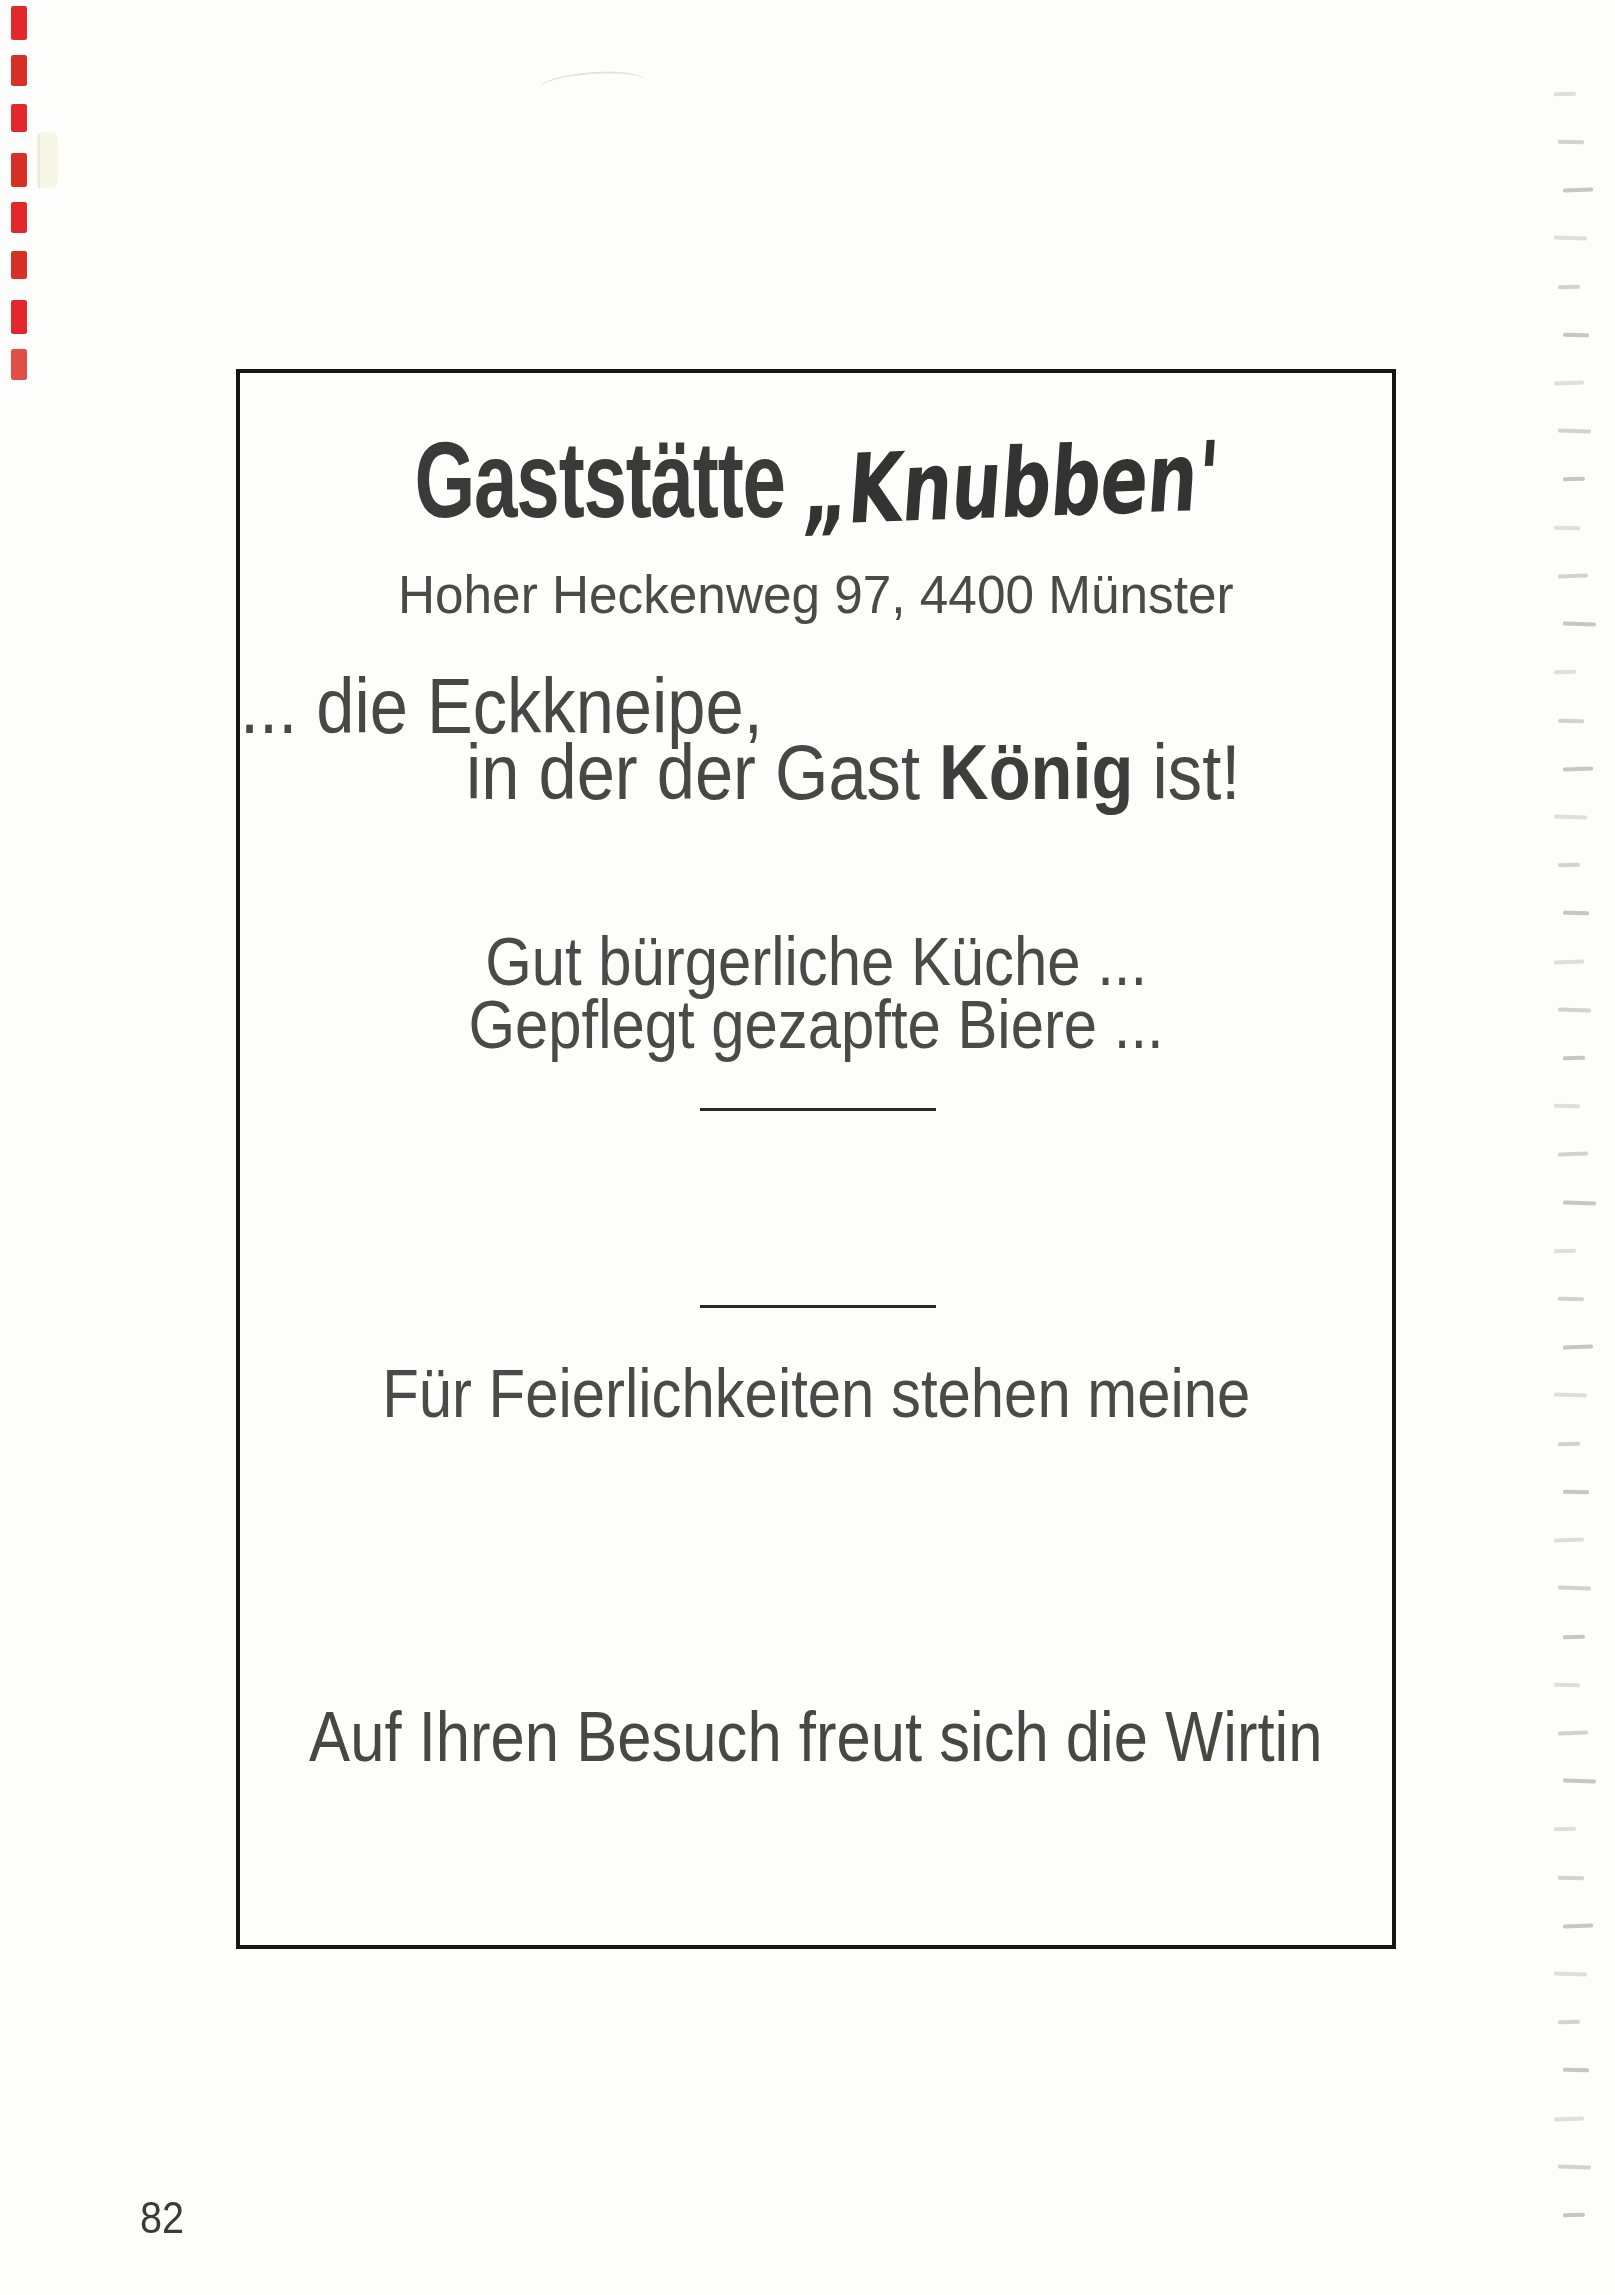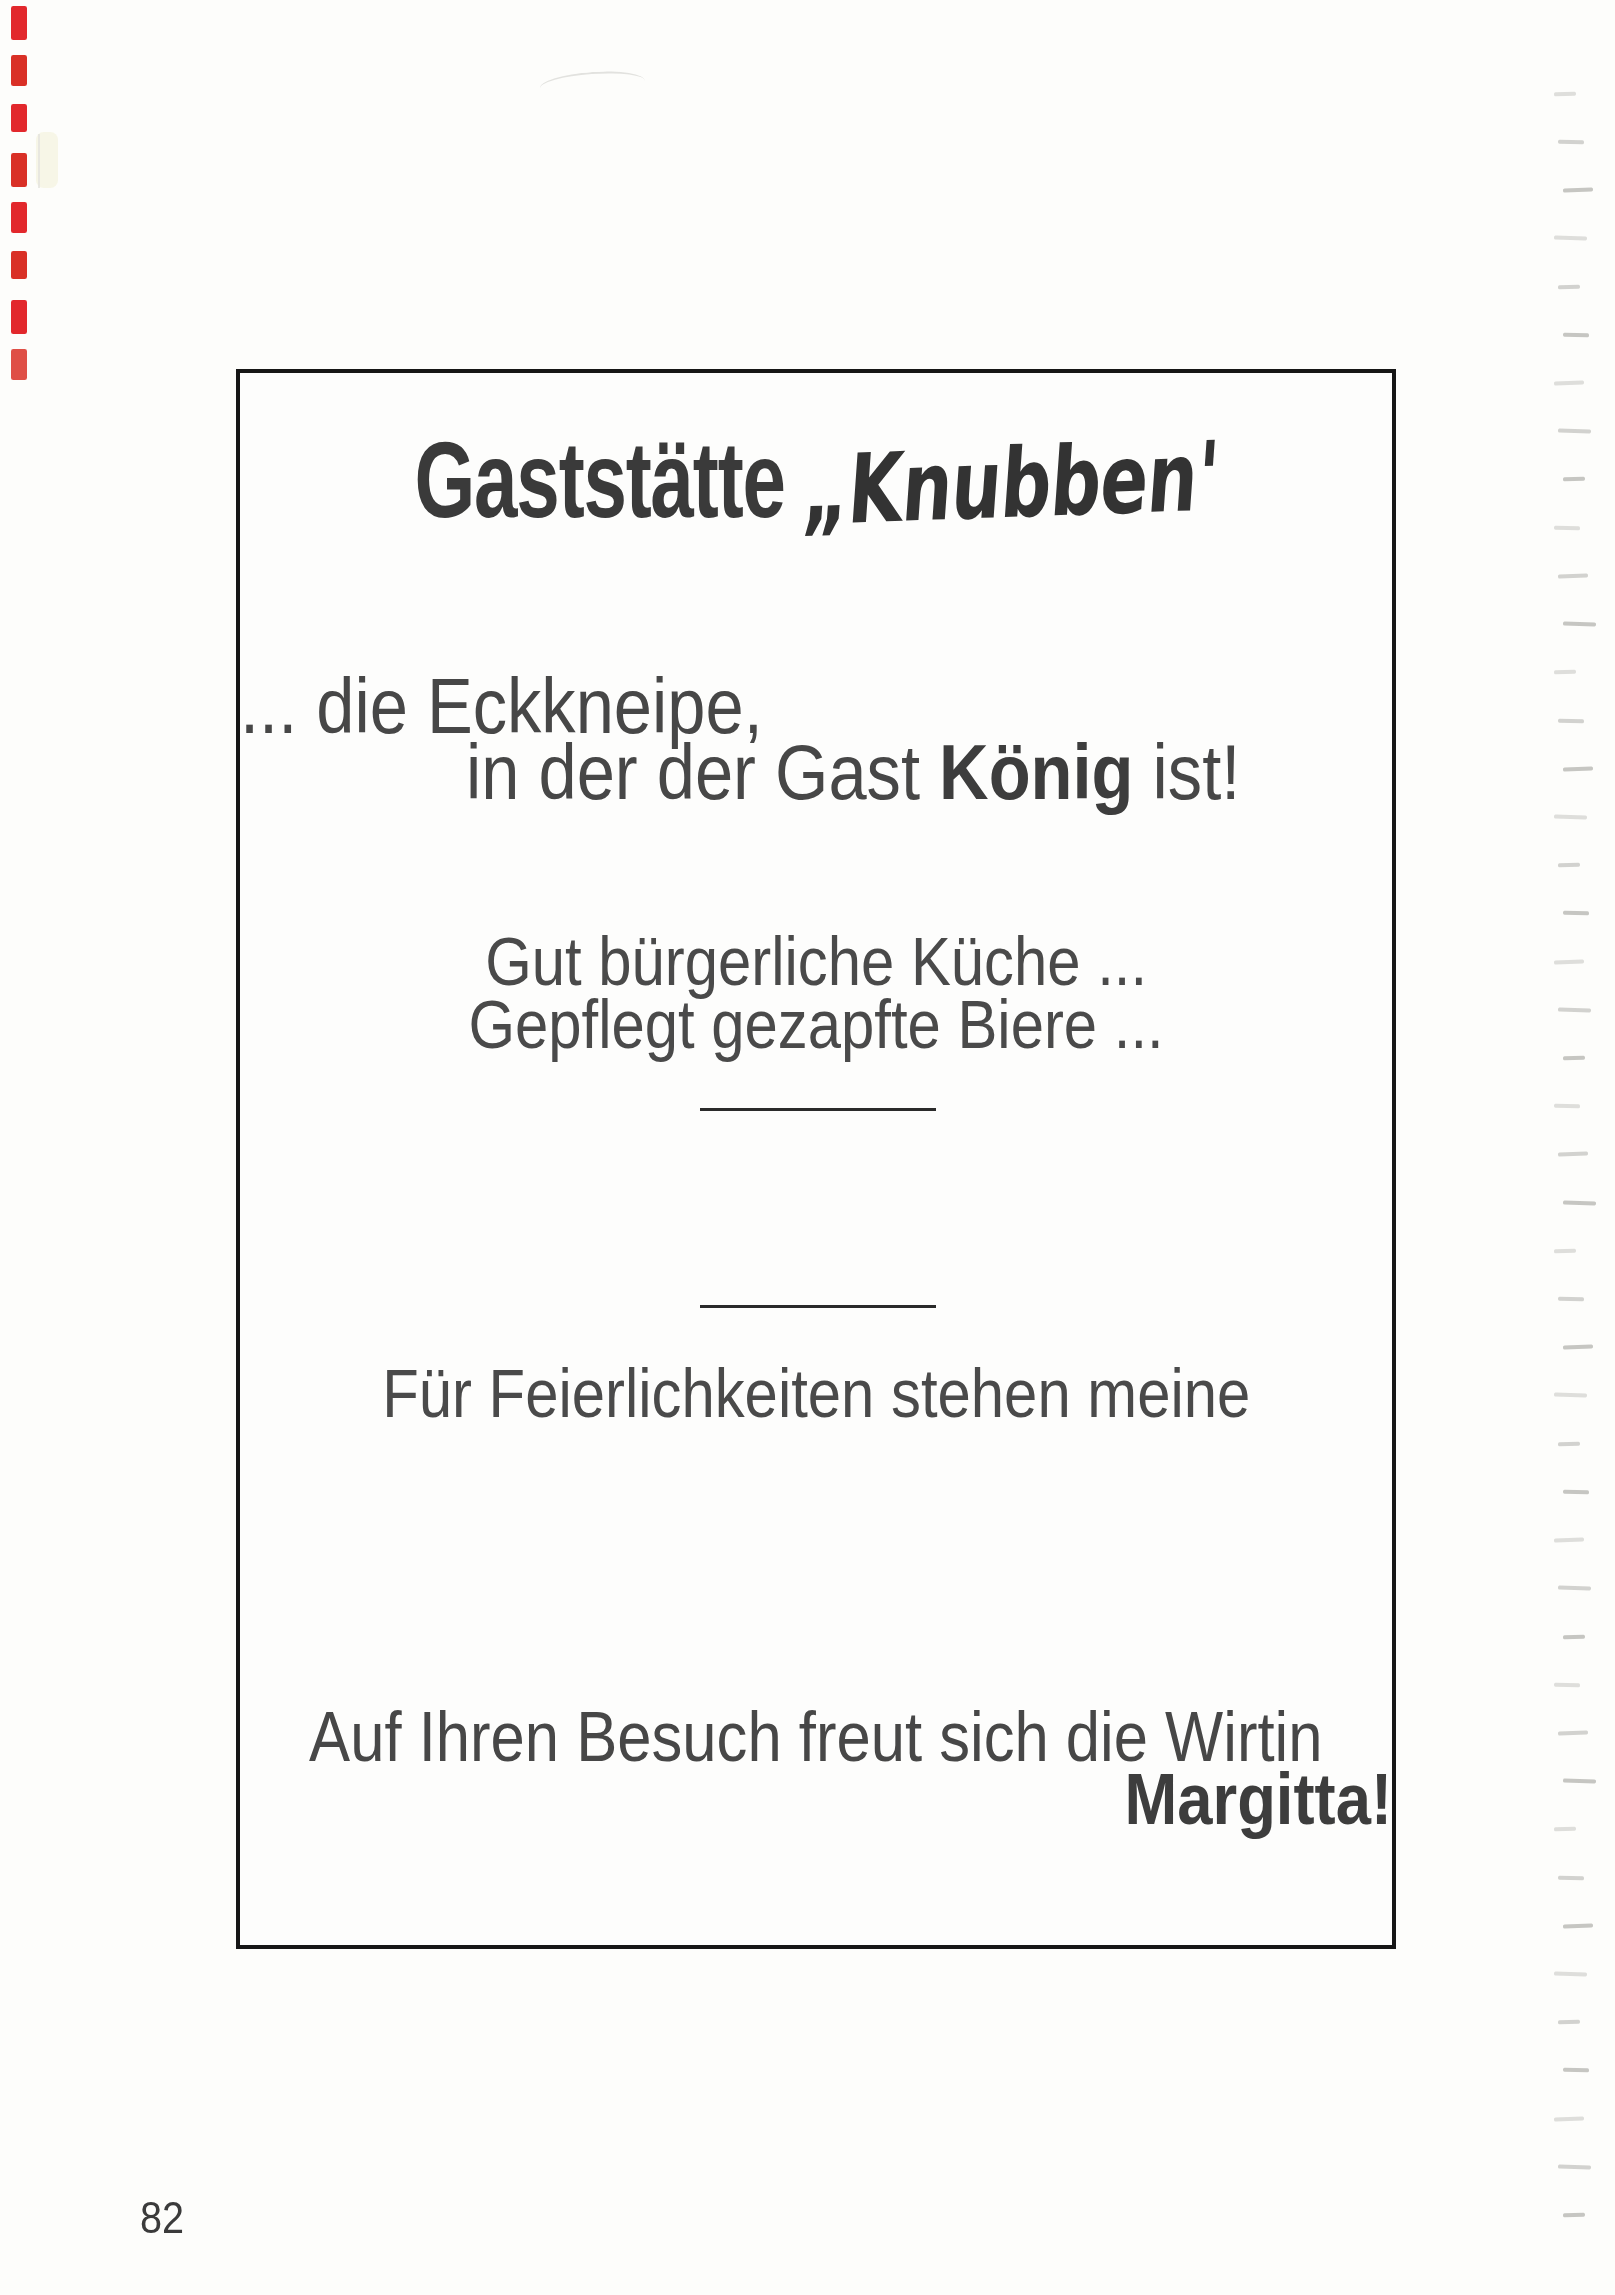--- a/index.html
+++ b/index.html
@@ -149,20 +149,23 @@
 
   <div class="ad-box">
 
     <div class="line title-line">
       <span class="title-wrap">
         <span class="title-name">Gaststätte</span>
         <span class="title-quoted">„Knubben'</span>
       </span>
     </div>
 
+    <div class="line address-line">
+      <span class="cond">Hoher Heckenweg 97, 4400 Münster</span>
+    </div>
 
     <div class="line tag1">
       <span class="cond-left">... die Eckkneipe,</span>
     </div>
 
     <div class="line tag2">
       <span class="cond-left"><span>in der der Gast </span><span class="bold">König</span><span> ist!</span></span>
     </div>
 
     <div class="line body-line center f1">
@@ -181,22 +184,19 @@
     <div class="line body-line center e1">
       <span class="cond">Für Feierlichkeiten stehen meine</span>
     </div>
 
 
 
     <div class="line center closing">
       <span class="cond">Auf Ihren Besuch freut sich die Wirtin</span>
     </div>
 
-    <div class="line signature">
-      <span class="cond bold">Margitta!</span>
-    </div>
 
   </div>
 
   <div class="page-number">82</div>
 
 </div>
 
 
 </body></html>

